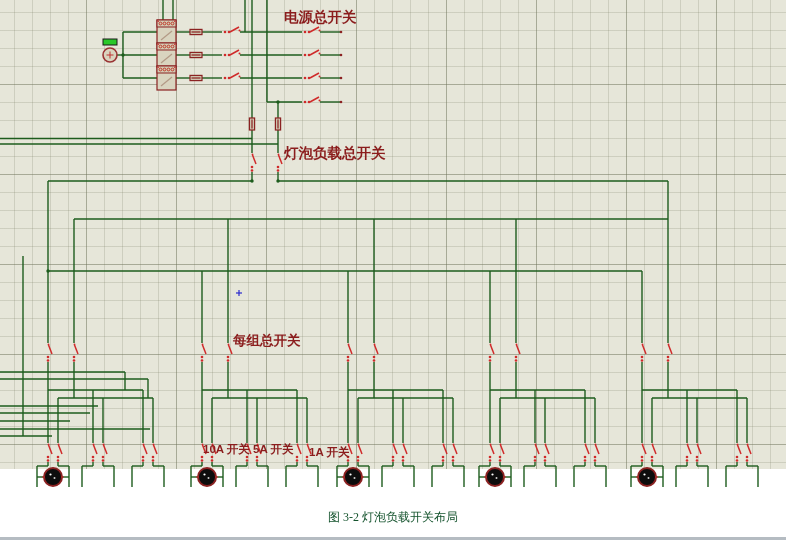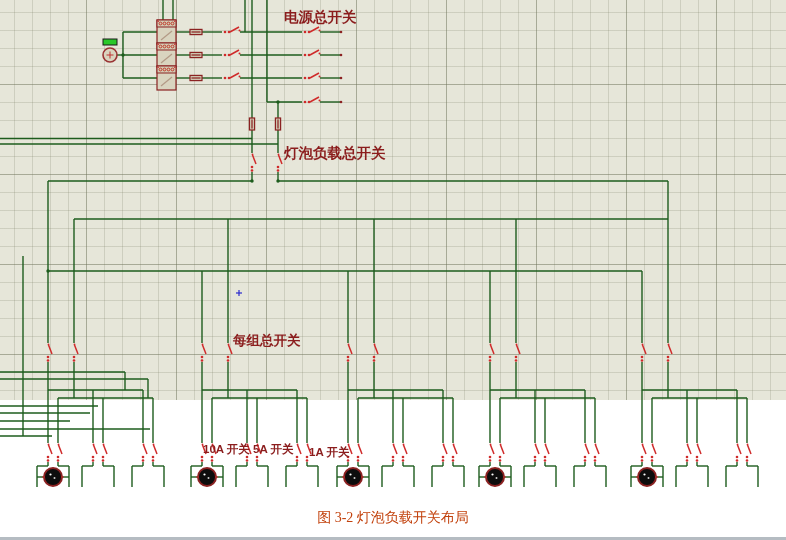--- a/index.html
+++ b/index.html
@@ -1,18 +1,18 @@
 <!DOCTYPE html>
 <html><head>
 <meta charset="utf-8">
 <style>
   html,body{margin:0;padding:0;background:#fff;}
   .stage{position:relative;width:786px;height:540px;overflow:hidden;background:#ffffff;
          font-family:"Liberation Sans",sans-serif;}
-  .canvas{position:absolute;left:0;top:0;width:786px;height:400px;
+  .canvas{position:absolute;left:0;top:0;width:786px;height:469px;
     background-color:#e6e6d9;
     background-image:
       linear-gradient(rgba(110,115,90,.40) 1px,transparent 1px),
       linear-gradient(90deg,rgba(110,115,90,.40) 1px,transparent 1px),
       linear-gradient(rgba(120,124,100,.22) 1px,transparent 1px),
       linear-gradient(90deg,rgba(120,124,100,.22) 1px,transparent 1px);
     background-size:90px 90px,90px 90px,18px 18px,18px 18px;
     background-position:-4px -6px,-4px -6px,-4px -6px,-4px -6px;}
   svg{position:absolute;left:0;top:0;}
   .wire{stroke:#1d5c1d;stroke-width:1.4;fill:none;}
@@ -26,21 +26,21 @@
   .tbox{fill:#d9d4bf;stroke:#8b2222;stroke-width:1.2;}
   .tstrip{fill:#d2cbb4;stroke:#8b2222;stroke-width:1;}
   .tcoil{fill:none;stroke:#c23a2a;stroke-width:1;}
   .tdiag{stroke:#b39a86;stroke-width:1.2;}
   .srcring{fill:#d9d4bf;stroke:#993333;stroke-width:1.6;}
   .led{fill:#29c829;stroke:#1a1a1a;stroke-width:1;}
   .lampbody{fill:#0d0d0d;stroke:#8b2222;stroke-width:2;}
   .cursorline{stroke:#2a2ace;stroke-width:1.2;}
   text.lbl{fill:#8b1d1d;font-weight:bold;font-family:"Liberation Sans",sans-serif;}
   .caption-area{position:absolute;left:0;top:487px;width:786px;height:50px;background:#ffffff;}
-  .caption{margin-top:22px;text-align:center;font-size:14px;color:#c2410c;
+  .caption{margin-top:22px;text-align:center;font-size:12px;color:#14532d;
            font-family:"Liberation Serif","DejaVu Serif",serif;}
   .bottom-rule{position:absolute;left:0;bottom:0;width:786px;height:3px;background:#b5bcc2;}
 </style>
 </head>
 <body>
 
 <div class="stage">
   <div class="canvas">
     <svg id="sch" width="786" height="487" viewBox="0 0 786 487">
       <g id="wires">

